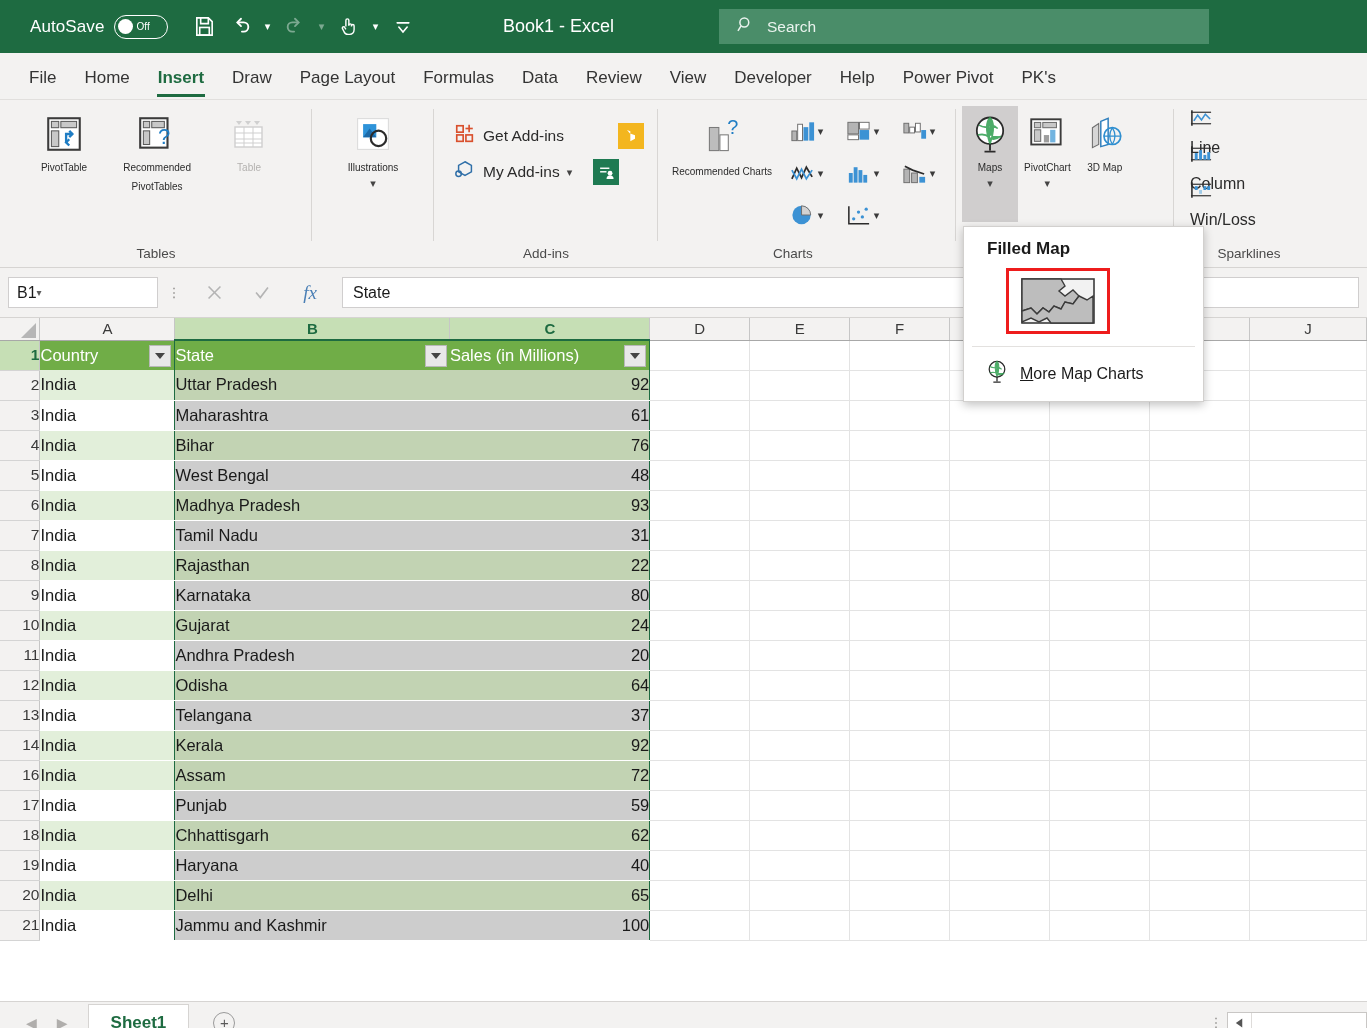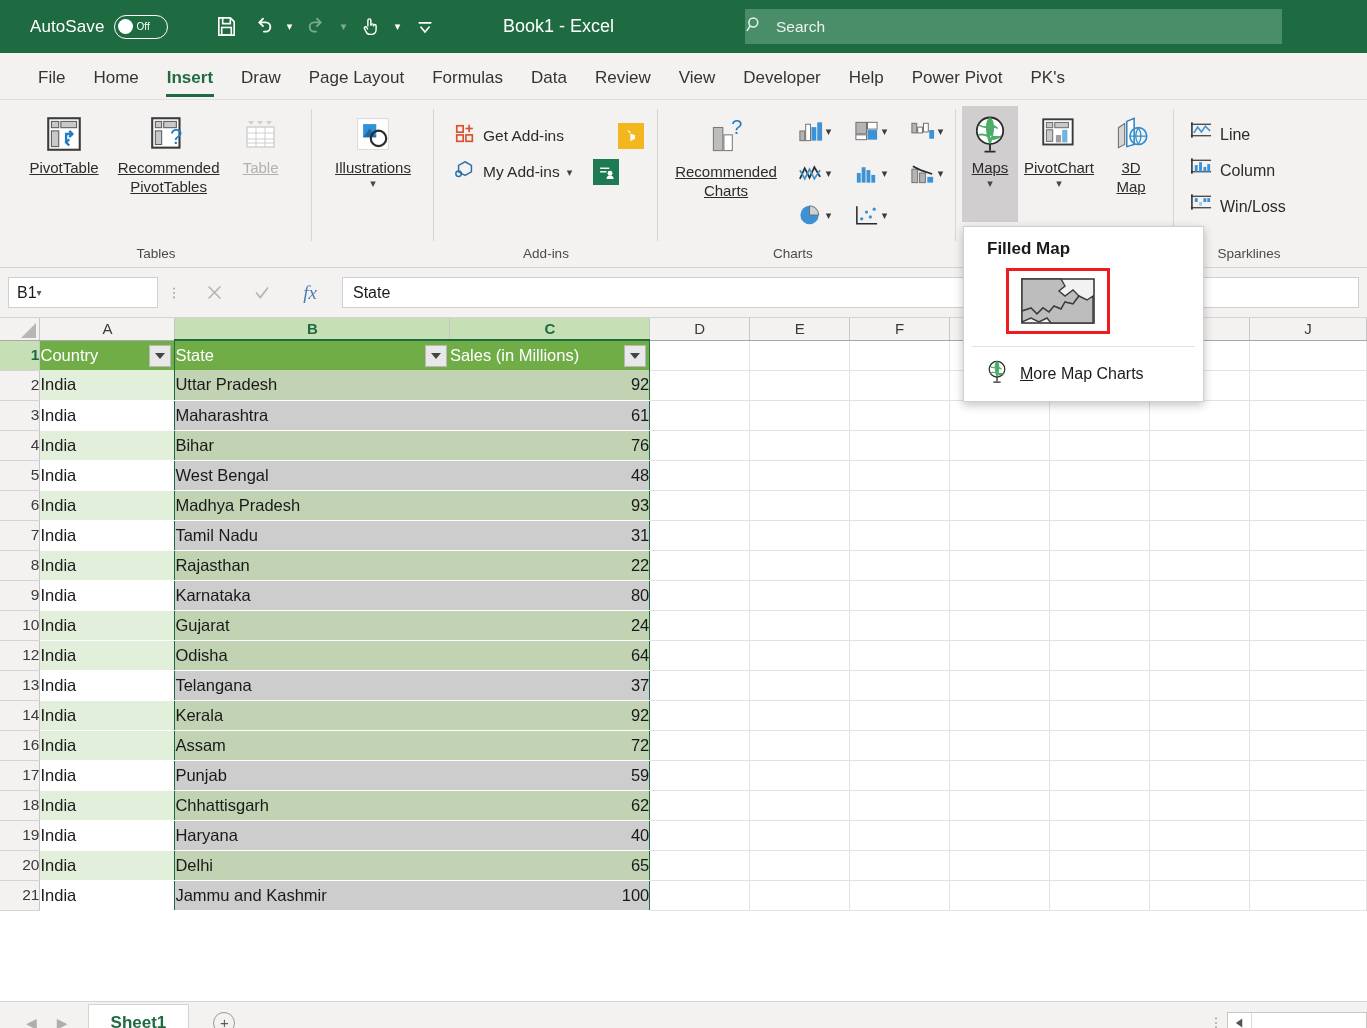--- a/index.html
+++ b/index.html
@@ -5,21 +5,21 @@
   * { box-sizing: border-box; margin:0; padding:0; }
   body {
     width:1367px; height:1028px; overflow:hidden;
     font-family:"Liberation Sans", sans-serif;
     background:#ffffff; position:relative;
   }
 
   
   .titlebar {
     height:53px; background:#1e6b41; display:flex; align-items:center;
-    padding:0 12px; color:#ffffff; position:relative;gap:22px;
+    padding:0 12px; color:#ffffff; position:relative;
   }
   .autosave-wrap { display:flex; align-items:center; gap:9px; margin-left:18px; }
   .autosave-label { font-size:17px; color:#ffffff; letter-spacing:.1px; }
   .toggle {
     width:54px; height:24px; border:1.6px solid #ffffff; border-radius:13px;
     display:flex; align-items:center; padding:0 3px; gap:4px; background:transparent;
   }
   .toggle .knob { width:15px; height:15px; border-radius:50%; background:#ffffff; }
   .toggle .off { font-size:10px; color:#ffffff; }
 
@@ -34,29 +34,29 @@
     font-size:11px; color:#ffffff;
   }
   .qat-caret.dim { opacity:.42; }
 
   .wbtitle {
     position:absolute; left:0; right:0; text-align:center;
     font-size:18px; color:#ffffff; pointer-events:none;
     margin-left:-250px;
   }
   .searchbox {
-    position:absolute; left:745px; top:9px; width:537px; height:35px;
-    background:#4a8d69; display:flex; align-items:center; gap:12px; 
+    position:absolute; left:719px; top:9px; width:490px; height:35px;
+    background:#4a8d69; display:flex; align-items:center; gap:12px; padding-left:17px;
   }
   .searchbox .txt { font-size:15.5px; color:#eaf3ee; }
 
   
   .tabbar {
     height:47px; background:#f3f2f1; display:flex; align-items:flex-end;
-    padding-left:24px; border-bottom:1px solid #e1dfdd;
+    padding-left:15px; border-bottom:1px solid #e1dfdd;
   }
   .tab {
     padding:0 14px; height:42px; display:flex; align-items:center;
     font-size:17px; color:#343434; position:relative; white-space:nowrap;
   }
   .tab.active { color:#1e6b41; font-weight:bold; }
   .tab.active::after {
     content:""; position:absolute; left:13px; right:13px; bottom:2px;
     height:3.5px; background:#1e6b41;
   }
@@ -73,33 +73,33 @@
   }
   .rgroup .sep {
     position:absolute; right:0; top:9px; bottom:26px; width:1px; background:#d8d6d4;
   }
 
   .bigbtn {
     width:auto; min-width:56px; display:flex; flex-direction:column; align-items:center;
     padding:4px 6px 0; text-align:center;
   }
   .bigbtn .ico { height:48px; display:flex; align-items:center; justify-content:center; }
-  .bigbtn .lbl { font-size:15px; color:#2b2b2b; line-height:19px;text-decoration:underline; }
+  .bigbtn .lbl { font-size:10px; color:#2b2b2b; line-height:19px; }
   .bigbtn .lbl.dis { color:#b3b1af; }
   .bigbtn .caret { font-size:11px; color:#444; line-height:13px; }
   .bigbtn.active { background:#d0cece; }
 
   .smallrow { display:flex; align-items:center; gap:7px; height:36px; padding:0 4px; }
   .smallrow .lbl { font-size:15.5px; color:#2b2b2b; }
 
   .chart-grid { display:grid; grid-template-columns:repeat(3,56px); grid-auto-rows:42px; }
   .chart-cell { display:flex; align-items:center; gap:2px; justify-content:center; }
   .chart-cell .cv { font-size:11px; color:#3b3b3b; }
 
-  .spark-item { display:flex; align-items:flex-end; gap:7px; height:36px; }
+  .spark-item { display:flex; align-items:flex-start; gap:7px; height:36px;flex-direction:column; }
   .spark-item .lbl { font-size:16px; color:#2b2b2b; }
 
   
   .mapdd {
     position:absolute; left:963px; top:226px; width:241px; background:#ffffff;
     border:1px solid #d2d0ce; box-shadow:0 3px 9px rgba(0,0,0,.24); z-index:60;
   }
   .mapdd-title {
     font-size:17px; font-weight:bold; color:#1a1a1a; padding:12px 0 9px 23px;
   }
@@ -809,20 +809,33 @@
           <td class="cell num selright bandS-even">24</td>
           <td class="cell empty"></td>
           <td class="cell empty"></td>
           <td class="cell empty"></td>
           <td class="cell empty"></td>
           <td class="cell empty"></td>
           <td class="cell empty"></td>
           <td class="cell empty"></td>
         </tr>
         <tr>
+          <td class="rowhdr">11</td>
+          <td class="cell bandA-odd">India</td>
+          <td class="cell selcol bandS-odd">Andhra Pradesh</td>
+          <td class="cell num selright bandS-odd">20</td>
+          <td class="cell empty"></td>
+          <td class="cell empty"></td>
+          <td class="cell empty"></td>
+          <td class="cell empty"></td>
+          <td class="cell empty"></td>
+          <td class="cell empty"></td>
+          <td class="cell empty"></td>
+        </tr>
+        <tr>
           <td class="rowhdr">12</td>
           <td class="cell bandA-even">India</td>
           <td class="cell selcol bandS-even">Odisha</td>
           <td class="cell num selright bandS-even">64</td>
           <td class="cell empty"></td>
           <td class="cell empty"></td>
           <td class="cell empty"></td>
           <td class="cell empty"></td>
           <td class="cell empty"></td>
           <td class="cell empty"></td>

